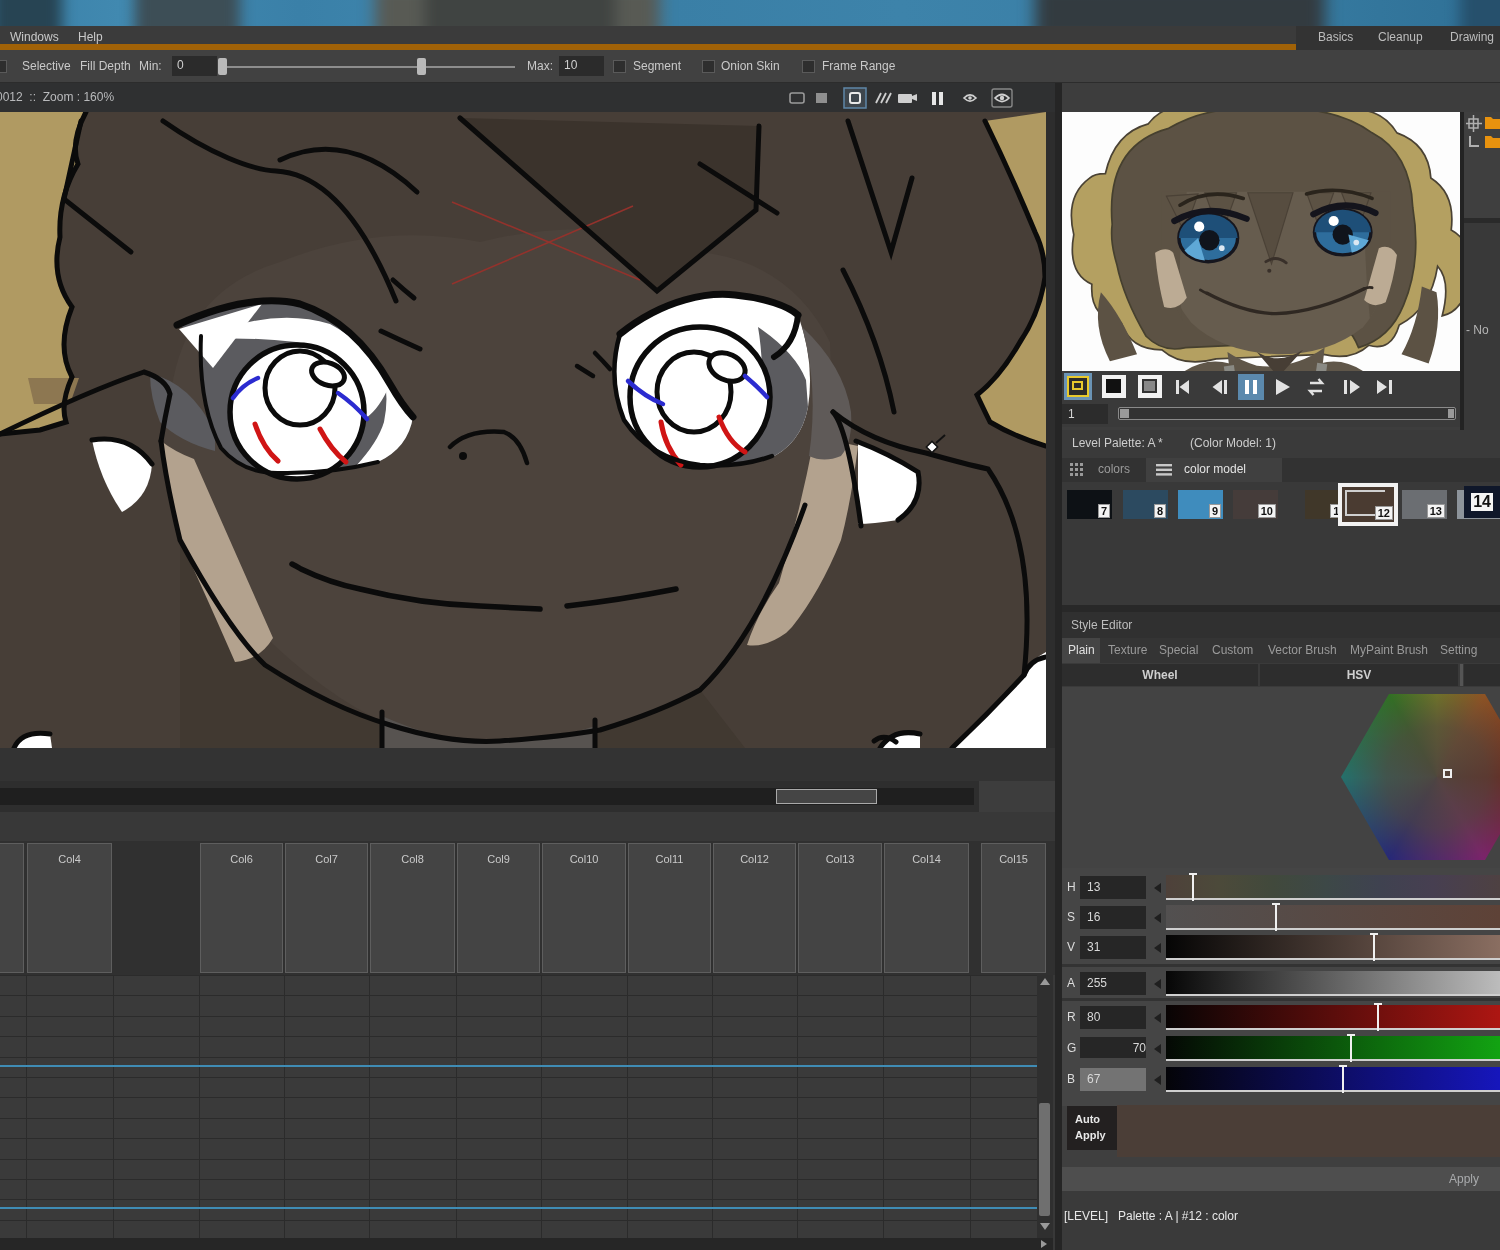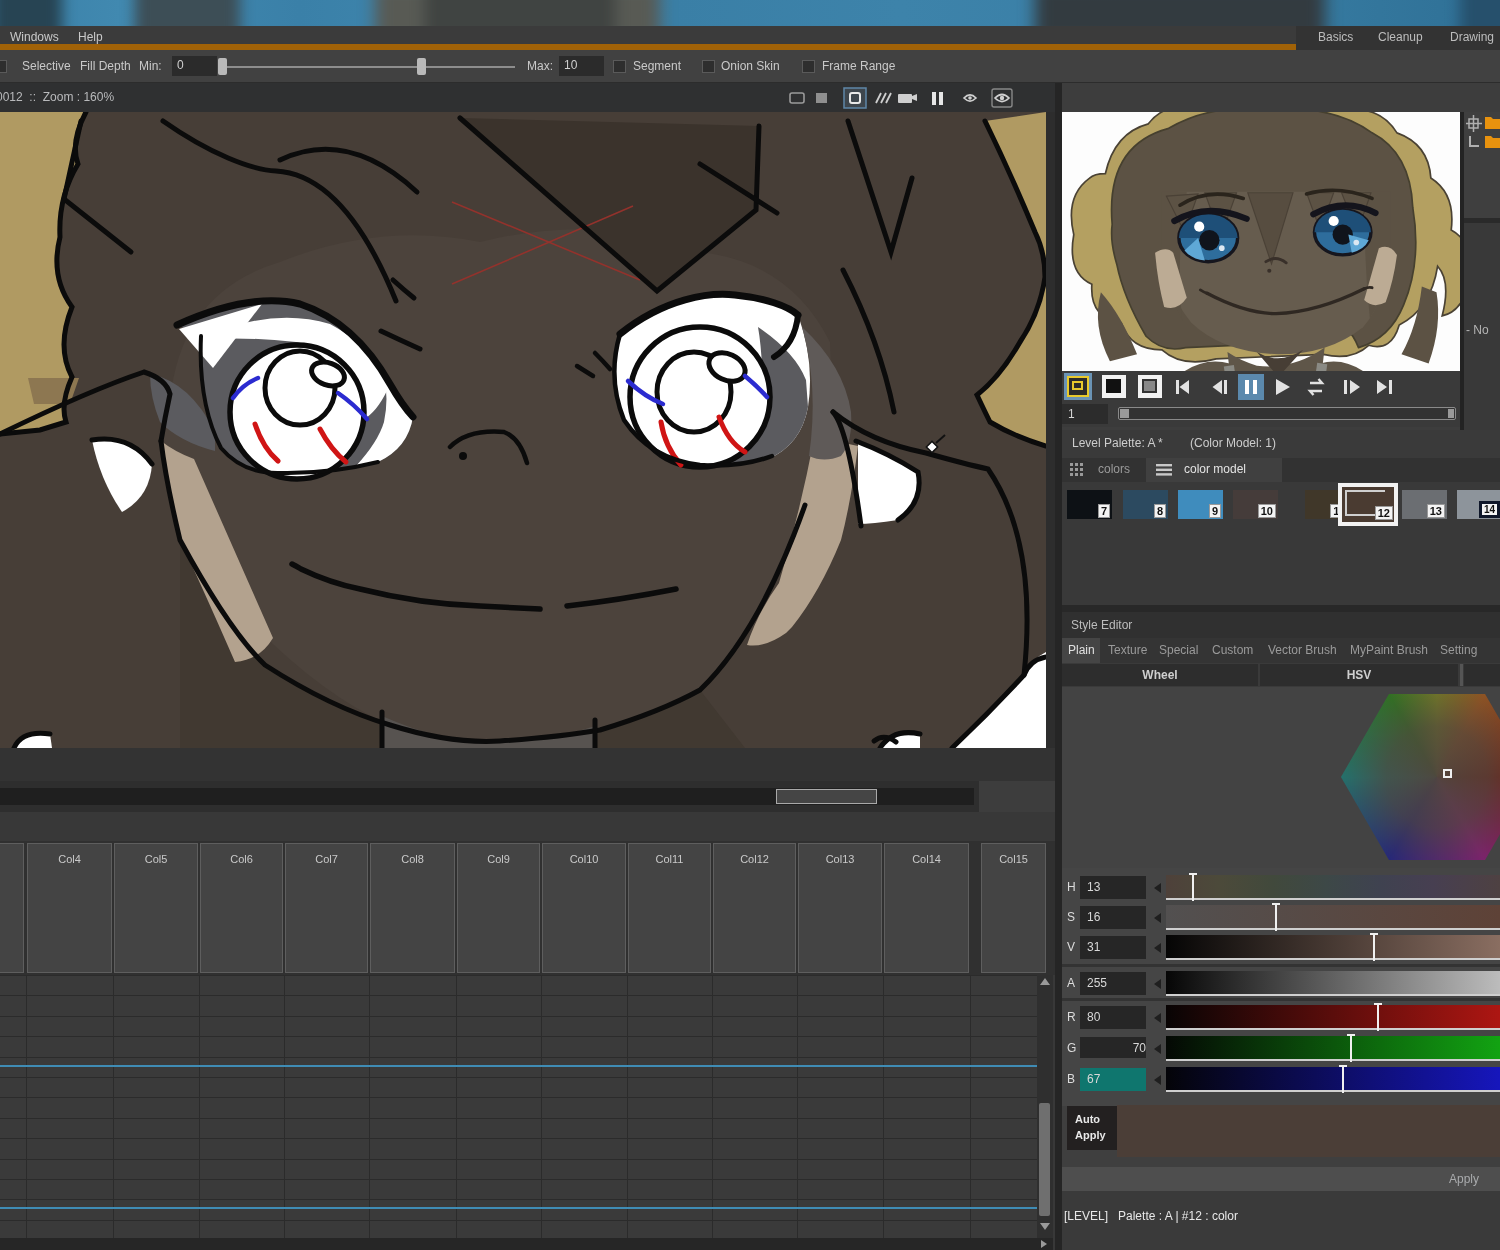--- a/index.html
+++ b/index.html
@@ -223,21 +223,20 @@
     <div class="abs" style="left:0;top:7px;width:974px;height:17px;background:#1f1f1f;"></div>
     <div class="abs" style="left:776px;top:8px;width:101px;height:15px;background:#454545;border:1.5px solid #a9a9a9;"></div>
     <div class="abs" style="left:979px;top:0px;width:76px;height:31px;background:#3d3d3d;"></div>
   </div>
 
   <div class="abs" style="left:0;top:812px;width:1055px;height:438px;background:#383838;" id="xsheet">
 
     <div class="abs" style="left:0;top:29px;width:1055px;height:134px;background:#303030;overflow:hidden;" id="xhdr">
       <div class="abs" style="left:-40px;top:2px;width:64px;height:130px;background:#444444;border:1px solid #5e5e5e;"></div>
       <div class="abs" style="left:27px;top:2px;width:85px;height:130px;background:#444444;border:1px solid #5e5e5e;color:#c9c9c9;font-size:11px;text-align:center;padding-top:9px;">Col4</div>
-      <div class="abs" style="left:114px;top:2px;width:84px;height:130px;background:#444444;border:1px solid #5e5e5e;color:#c9c9c9;font-size:11px;text-align:center;padding-top:9px;">Col5</div>
       <div class="abs" style="left:200px;top:2px;width:83px;height:130px;background:#444444;border:1px solid #5e5e5e;color:#c9c9c9;font-size:11px;text-align:center;padding-top:9px;">Col6</div>
       <div class="abs" style="left:285px;top:2px;width:83px;height:130px;background:#444444;border:1px solid #5e5e5e;color:#c9c9c9;font-size:11px;text-align:center;padding-top:9px;">Col7</div>
       <div class="abs" style="left:370px;top:2px;width:85px;height:130px;background:#444444;border:1px solid #5e5e5e;color:#c9c9c9;font-size:11px;text-align:center;padding-top:9px;">Col8</div>
       <div class="abs" style="left:457px;top:2px;width:83px;height:130px;background:#444444;border:1px solid #5e5e5e;color:#c9c9c9;font-size:11px;text-align:center;padding-top:9px;">Col9</div>
       <div class="abs" style="left:542px;top:2px;width:84px;height:130px;background:#444444;border:1px solid #5e5e5e;color:#c9c9c9;font-size:11px;text-align:center;padding-top:9px;">Col10</div>
       <div class="abs" style="left:628px;top:2px;width:83px;height:130px;background:#444444;border:1px solid #5e5e5e;color:#c9c9c9;font-size:11px;text-align:center;padding-top:9px;">Col11</div>
       <div class="abs" style="left:713px;top:2px;width:83px;height:130px;background:#444444;border:1px solid #5e5e5e;color:#c9c9c9;font-size:11px;text-align:center;padding-top:9px;">Col12</div>
       <div class="abs" style="left:798px;top:2px;width:84px;height:130px;background:#444444;border:1px solid #5e5e5e;color:#c9c9c9;font-size:11px;text-align:center;padding-top:9px;">Col13</div>
       <div class="abs" style="left:884px;top:2px;width:85px;height:130px;background:#444444;border:1px solid #5e5e5e;color:#c9c9c9;font-size:11px;text-align:center;padding-top:9px;">Col14</div>
       <div class="abs" style="left:981px;top:2px;width:65px;height:130px;background:#444444;border:1px solid #5e5e5e;color:#c9c9c9;font-size:11px;text-align:center;padding-top:9px;">Col15</div>
@@ -434,21 +433,21 @@
     <div class="abs" style="left:171px;top:407px;width:45px;height:29px;background:#453c3a;">
       <div class="abs" style="right:2px;bottom:1px;background:#f4f4f4;color:#111;font-size:11px;font-weight:bold;padding:0 2px;border:1px solid #999;">10</div>
       </div>
     <div class="abs" style="left:226px;top:407px;width:45px;height:29px;background:#403729;margin-left:17px;">
       <div class="abs" style="right:2px;bottom:1px;background:#f4f4f4;color:#111;font-size:11px;font-weight:bold;padding:0 2px;border:1px solid #999;">11</div>
       </div>
     <div class="abs" style="left:340px;top:407px;width:45px;height:29px;background:#6b6e72;">
       <div class="abs" style="right:2px;bottom:1px;background:#f4f4f4;color:#111;font-size:11px;font-weight:bold;padding:0 2px;border:1px solid #999;">13</div>
       </div>
     <div class="abs" style="left:395px;top:407px;width:45px;height:29px;background:#8d949b;">
-      <div class="abs" style="right:2px;bottom:1px;background:#f4f4f4;color:#111;font-size:10px;font-weight:bold;padding:0 2px;border:3px solid #0f172a;">14</div>
+      <div class="abs" style="right:2px;bottom:1px;background:#f4f4f4;color:#111;font-size:16px;font-weight:bold;padding:0 2px;border:7px solid #0f172a;">14</div>
       </div>
     <div class="abs" style="left:276px;top:400px;width:60px;height:43px;background:#f2f2f2;">
       <div class="abs" style="left:4px;top:4px;width:52px;height:35px;background:#4a3b31;">
         <div class="abs" style="left:3px;top:3px;width:40px;height:26px;border:2px solid #cfcfcf;border-right:none;"></div>
         <div class="abs" style="right:1px;bottom:2px;background:#f4f4f4;color:#111;font-size:11px;font-weight:bold;padding:0 2px;border:1px solid #999;">12</div>
       </div>
       </div>
 
     <div class="abs" style="left:0;top:522px;width:438px;height:7px;background:#282828;"></div>
     <div class="abs" style="left:0;top:529px;width:438px;height:26px;background:#303030;">
@@ -524,21 +523,21 @@
       <span class="abs" style="left:5px;top:7px;color:#dcdcdc;font-size:12px;">G</span>
       <div class="abs" style="left:18px;top:3px;width:66px;height:21px;background:#262626;color:#d8d8d8;font-size:12px;padding:4px 0 0 7px;text-align:right;">70</div>
       <div class="abs" style="left:92px;top:10px;width:0;height:0;border-top:5px solid transparent;border-bottom:5px solid transparent;border-right:7px solid #1f1f1f;"></div>
       <div class="abs" style="left:104px;top:2px;width:334px;height:24px;background:linear-gradient(90deg,#040804,#12a312);"></div>
       <div class="abs" style="left:104px;top:25px;width:334px;height:2px;background:#cfcfcf;"></div>
       <div class="abs" style="left:288px;top:1px;width:2px;height:27px;background:#f0f0f0;"></div>
       <div class="abs" style="left:285px;top:0px;width:8px;height:2px;background:#f0f0f0;"></div>
     </div>
     <div class="abs" style="left:0;top:982px;width:438px;height:30px;">
       <span class="abs" style="left:5px;top:7px;color:#dcdcdc;font-size:12px;">B</span>
-      <div class="abs" style="left:18px;top:3px;width:66px;height:23px;background:#0f766e;color:#d8d8d8;font-size:12px;padding:4px 8px 0 7px;">67</div>
+      <div class="abs" style="left:18px;top:3px;width:66px;height:23px;background:#737373;color:#d8d8d8;font-size:12px;padding:4px 8px 0 7px;">67</div>
       <div class="abs" style="left:92px;top:10px;width:0;height:0;border-top:5px solid transparent;border-bottom:5px solid transparent;border-right:7px solid #1f1f1f;"></div>
       <div class="abs" style="left:104px;top:2px;width:334px;height:24px;background:linear-gradient(90deg,#040408,#1616bc);"></div>
       <div class="abs" style="left:104px;top:25px;width:334px;height:2px;background:#cfcfcf;"></div>
       <div class="abs" style="left:280px;top:1px;width:2px;height:27px;background:#f0f0f0;"></div>
       <div class="abs" style="left:277px;top:0px;width:8px;height:2px;background:#f0f0f0;"></div>
     </div>
     <div class="abs" style="left:0;top:881px;width:438px;height:3px;background:#333;"></div>
     <div class="abs" style="left:0;top:915px;width:438px;height:3px;background:#333;"></div>
 
     <div class="abs" style="left:0;top:1023px;width:438px;height:84px;background:#3f3f3f;"></div>

